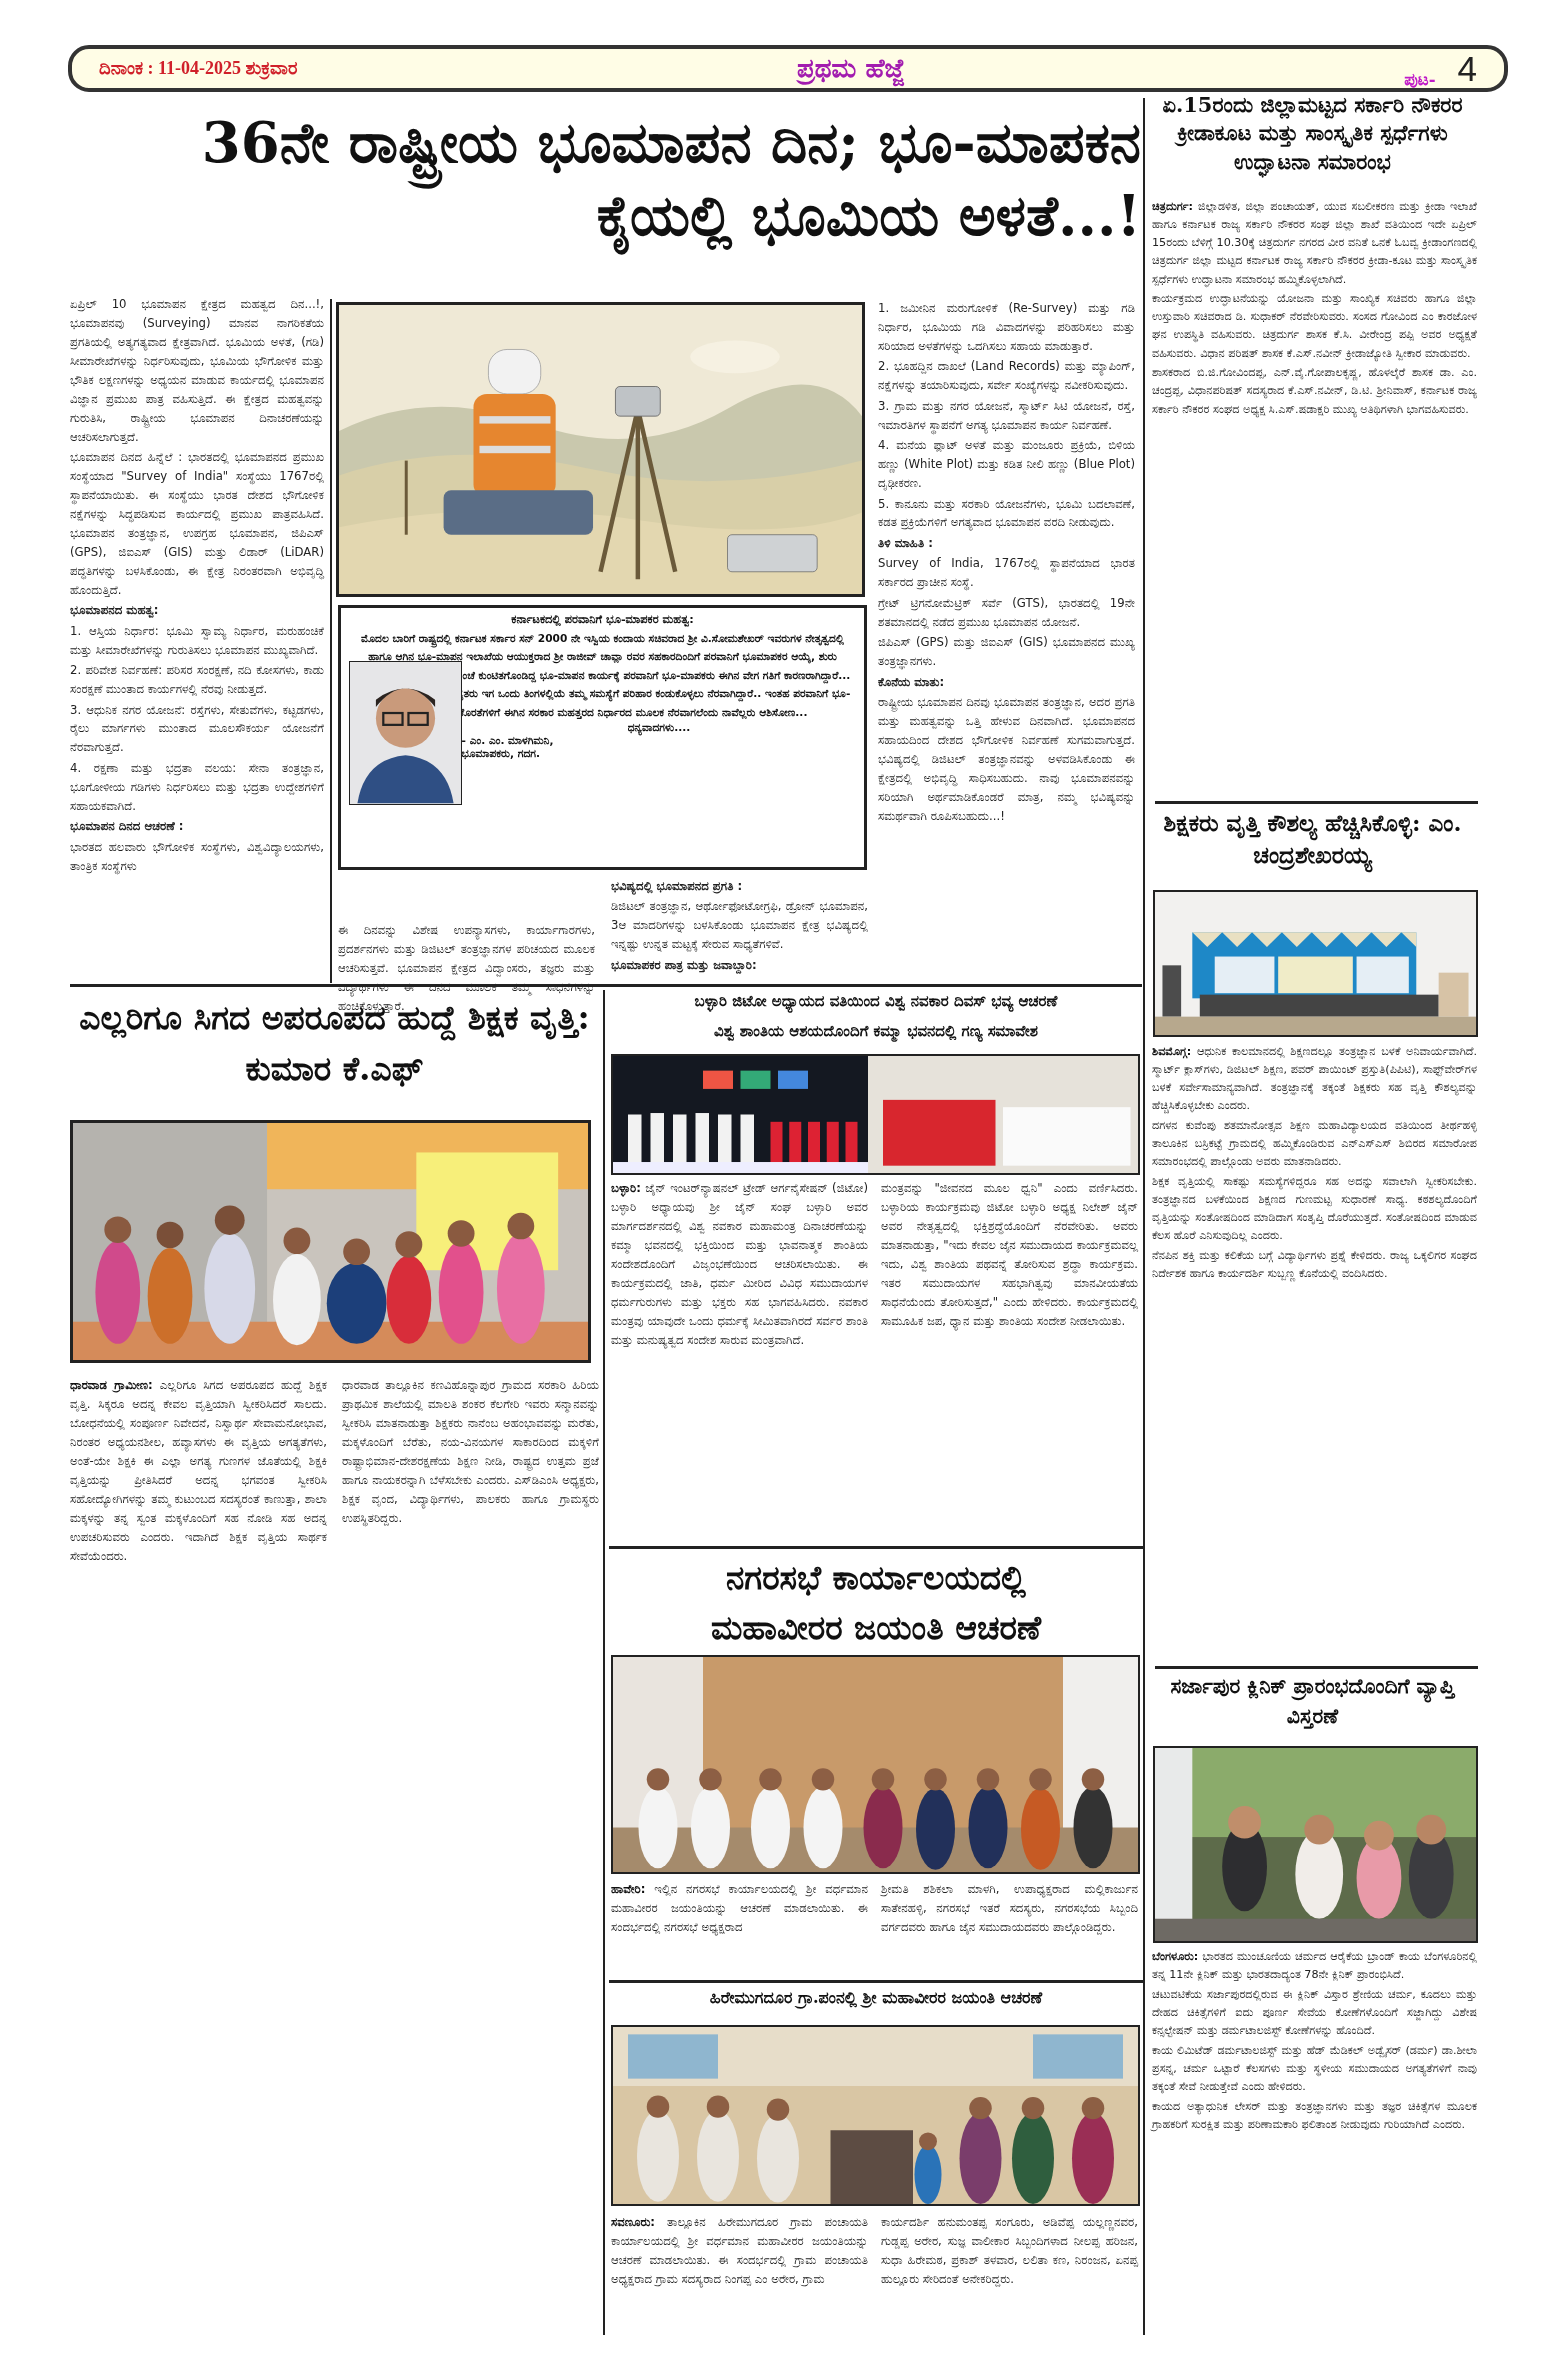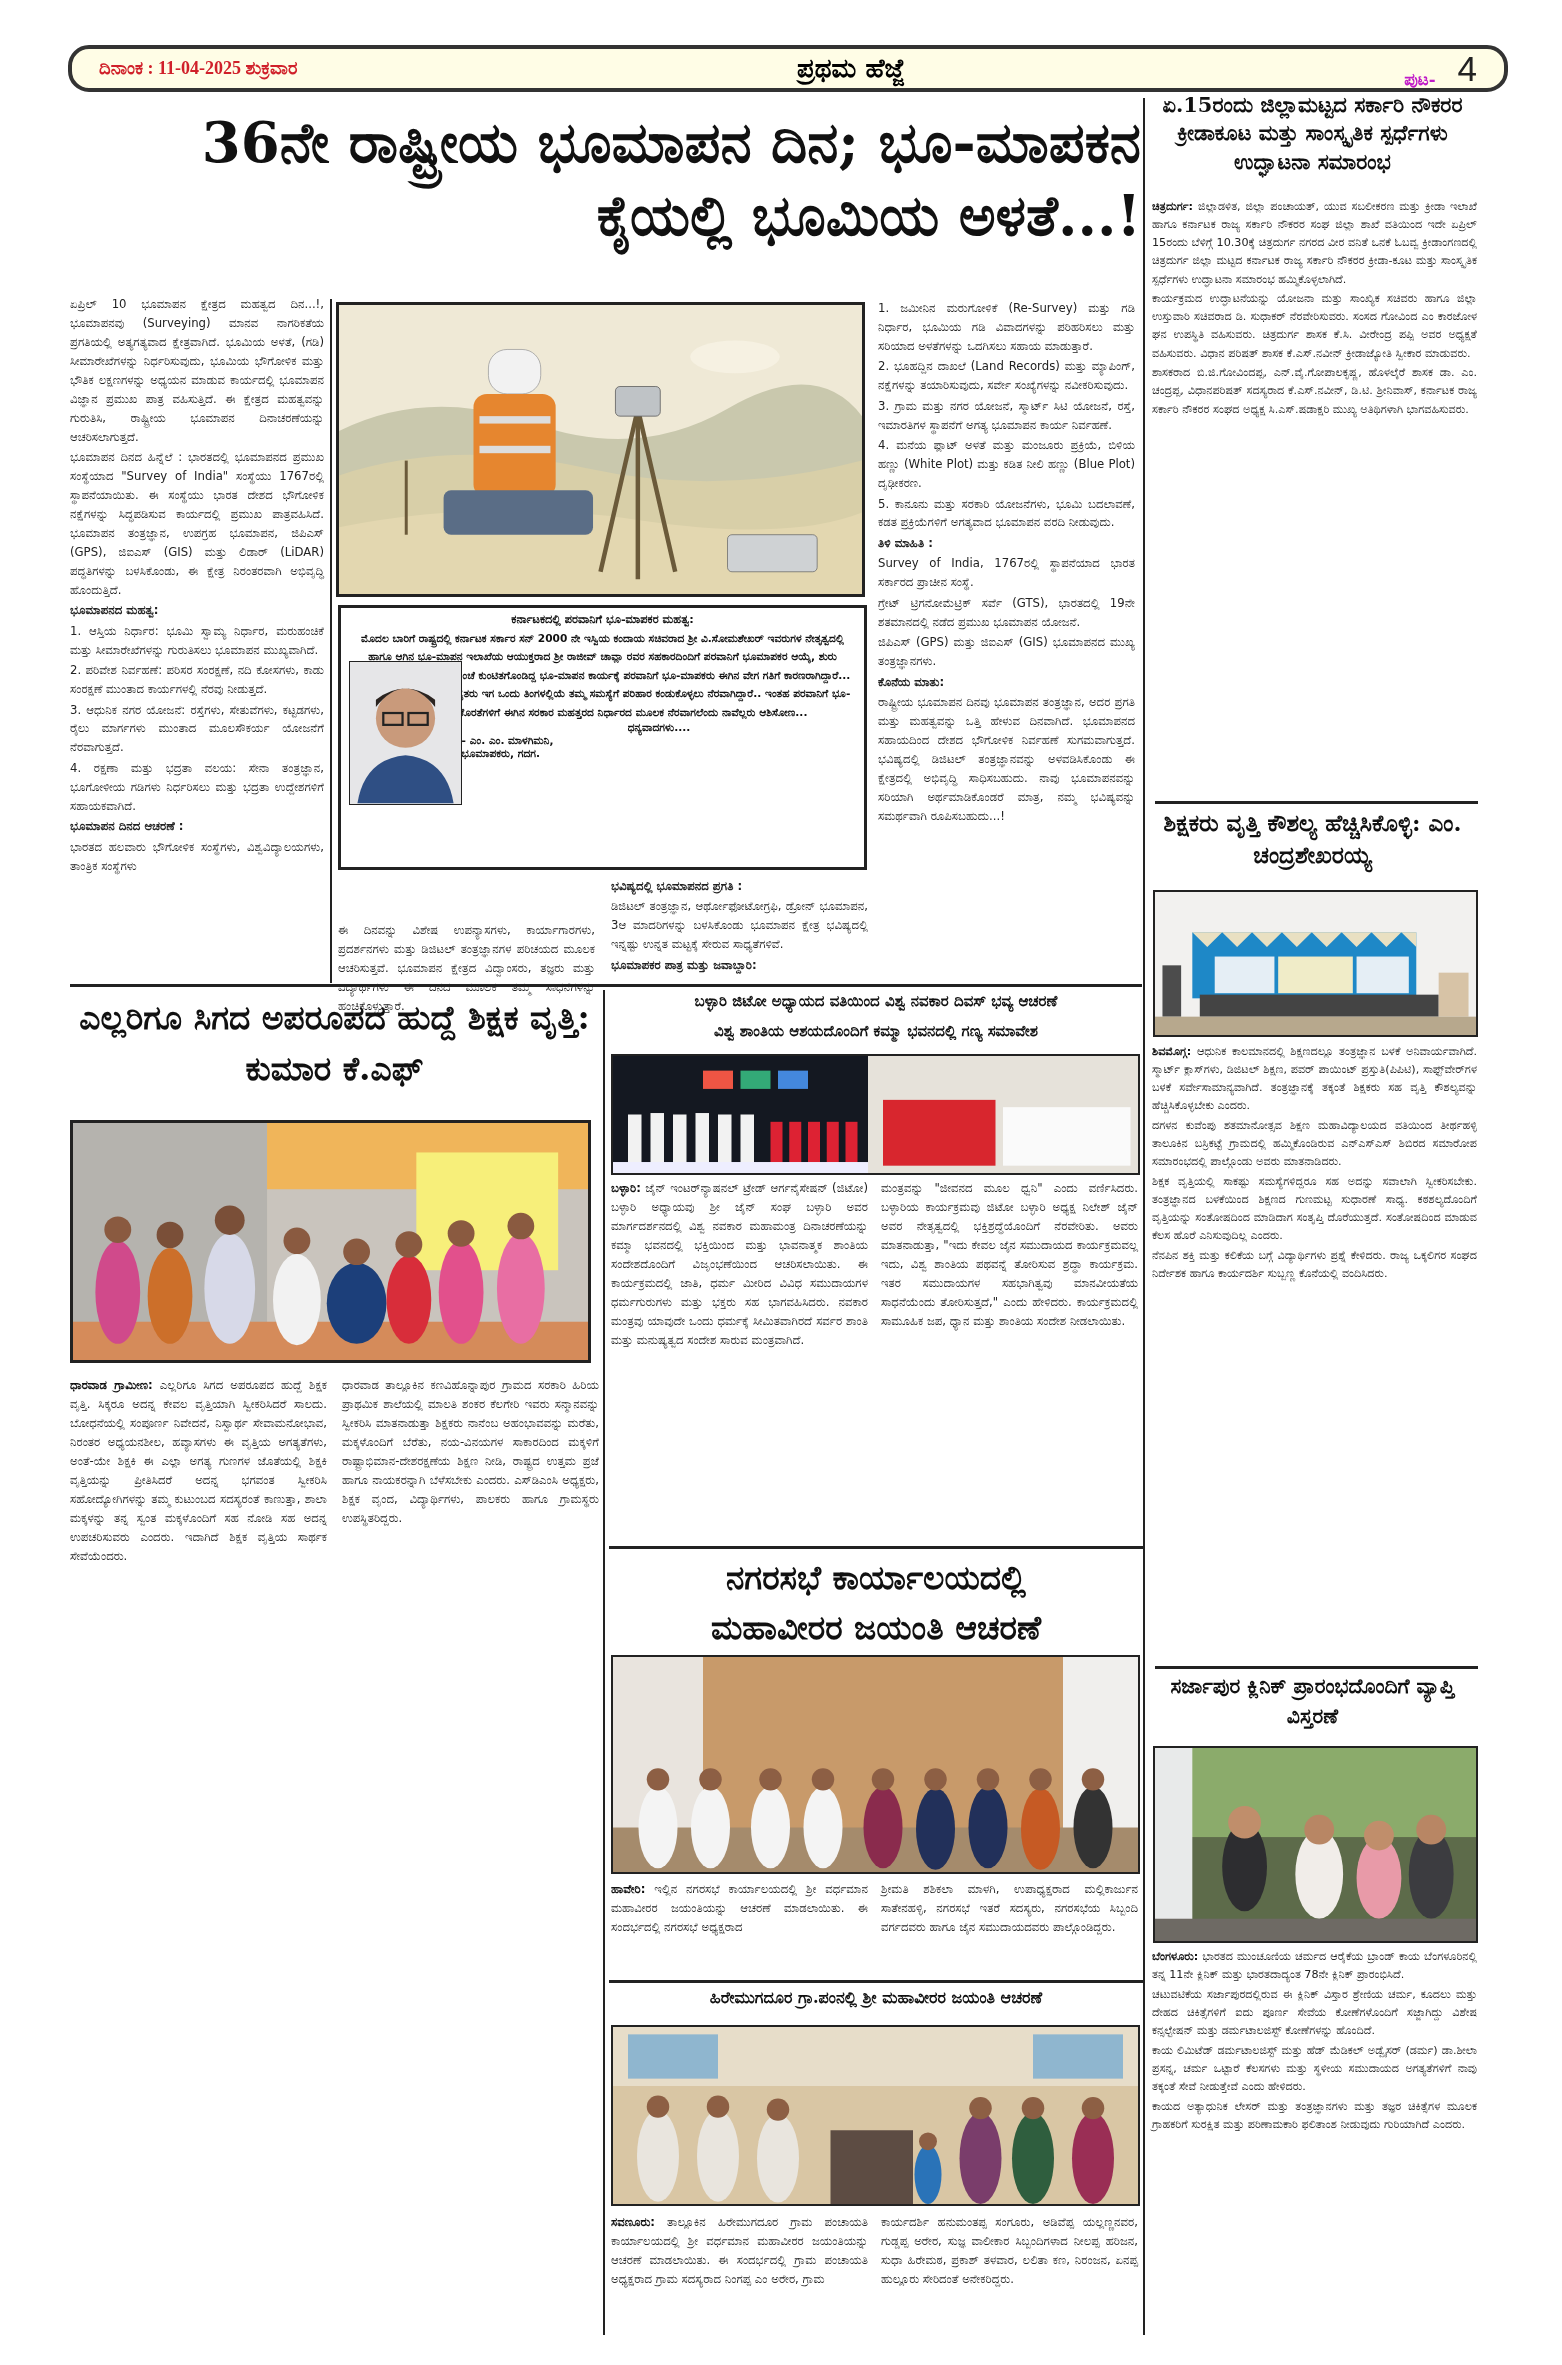--- a/index.html
+++ b/index.html
@@ -4,21 +4,21 @@
 <style>
   * { box-sizing: border-box; margin: 0; padding: 0; }
   html, body { width: 1562px; height: 2366px; background: #fff; overflow: hidden; }
   body { font-family: "DejaVu Sans", sans-serif; color: #111; position: relative; }
 
   
   .masthead { position: absolute; left: 68px; top: 45px; width: 1440px; height: 47px;
     background: #fffde6; border: 4.5px solid #333; border-top-width: 4.5px; border-radius: 21px;
     display: flex; align-items: center; justify-content: space-between; padding: 0 27px; }
   .mh-date { color: #d0202a; font-weight: bold; font-size: 18px; font-family: "Liberation Serif", serif; }
-  .mh-title { color: #000000; font-weight: bold; font-size: 26px; }
+  .mh-title { color: #a21caf; font-weight: bold; font-size: 26px; }
   .mh-page { display: flex; align-items: flex-end; gap: 22px; }
   .mh-page .lbl { color: #c01bc8; font-weight: bold; font-size: 16.6px; }
   .mh-page .num { color: #222; font-size: 35px; font-family: "Liberation Sans Narrow", "Liberation Sans", sans-serif; }
 
   .block { position: absolute; }
   .hl { font-family: "DejaVu Serif", serif; font-weight: bold; text-align: center; color: #111; line-height: 1.25; }
   .body-text { font-size: 11.7px; line-height: 1.62; text-align: justify; color: #222; }
   .body-text p { margin-bottom: 1.5px; }
   .body-text b { font-weight: bold; color: #111; }
   .rule { position: absolute; background: #222; }

